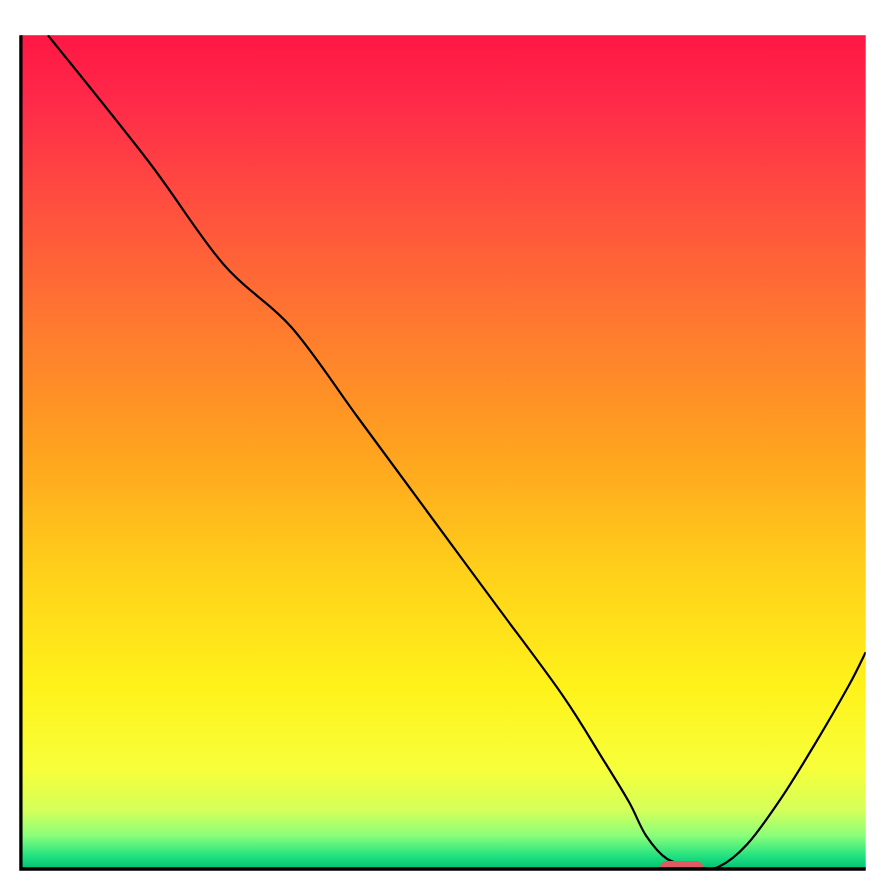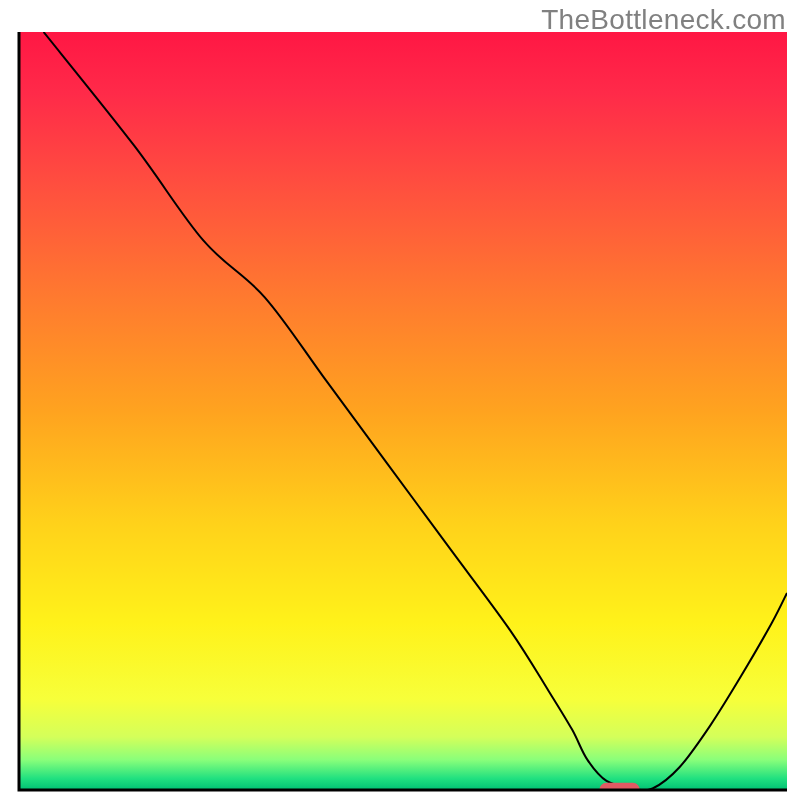--- a/index.html
+++ b/index.html
@@ -27,21 +27,20 @@
     z-index: 10;
   }
   svg {
     display: block;
   }
 </style>
 </head>
 <body>
 
 <div class="chart-container">
-  <div class="watermark">TheBottleneck.com</div>
 
   <svg id="plot-svg" width="800" height="800" viewBox="0 0 800 800">
     <defs>
       <linearGradient id="bg-grad" x1="0" y1="0" x2="0" y2="1">
           <stop offset="0.00%" stop-color="#ff1744"></stop>
           <stop offset="8.00%" stop-color="#ff2a49"></stop>
           <stop offset="20.00%" stop-color="#ff4e3f"></stop>
           <stop offset="35.00%" stop-color="#ff7a2f"></stop>
           <stop offset="50.00%" stop-color="#ffa31f"></stop>
           <stop offset="65.00%" stop-color="#ffd21a"></stop>

